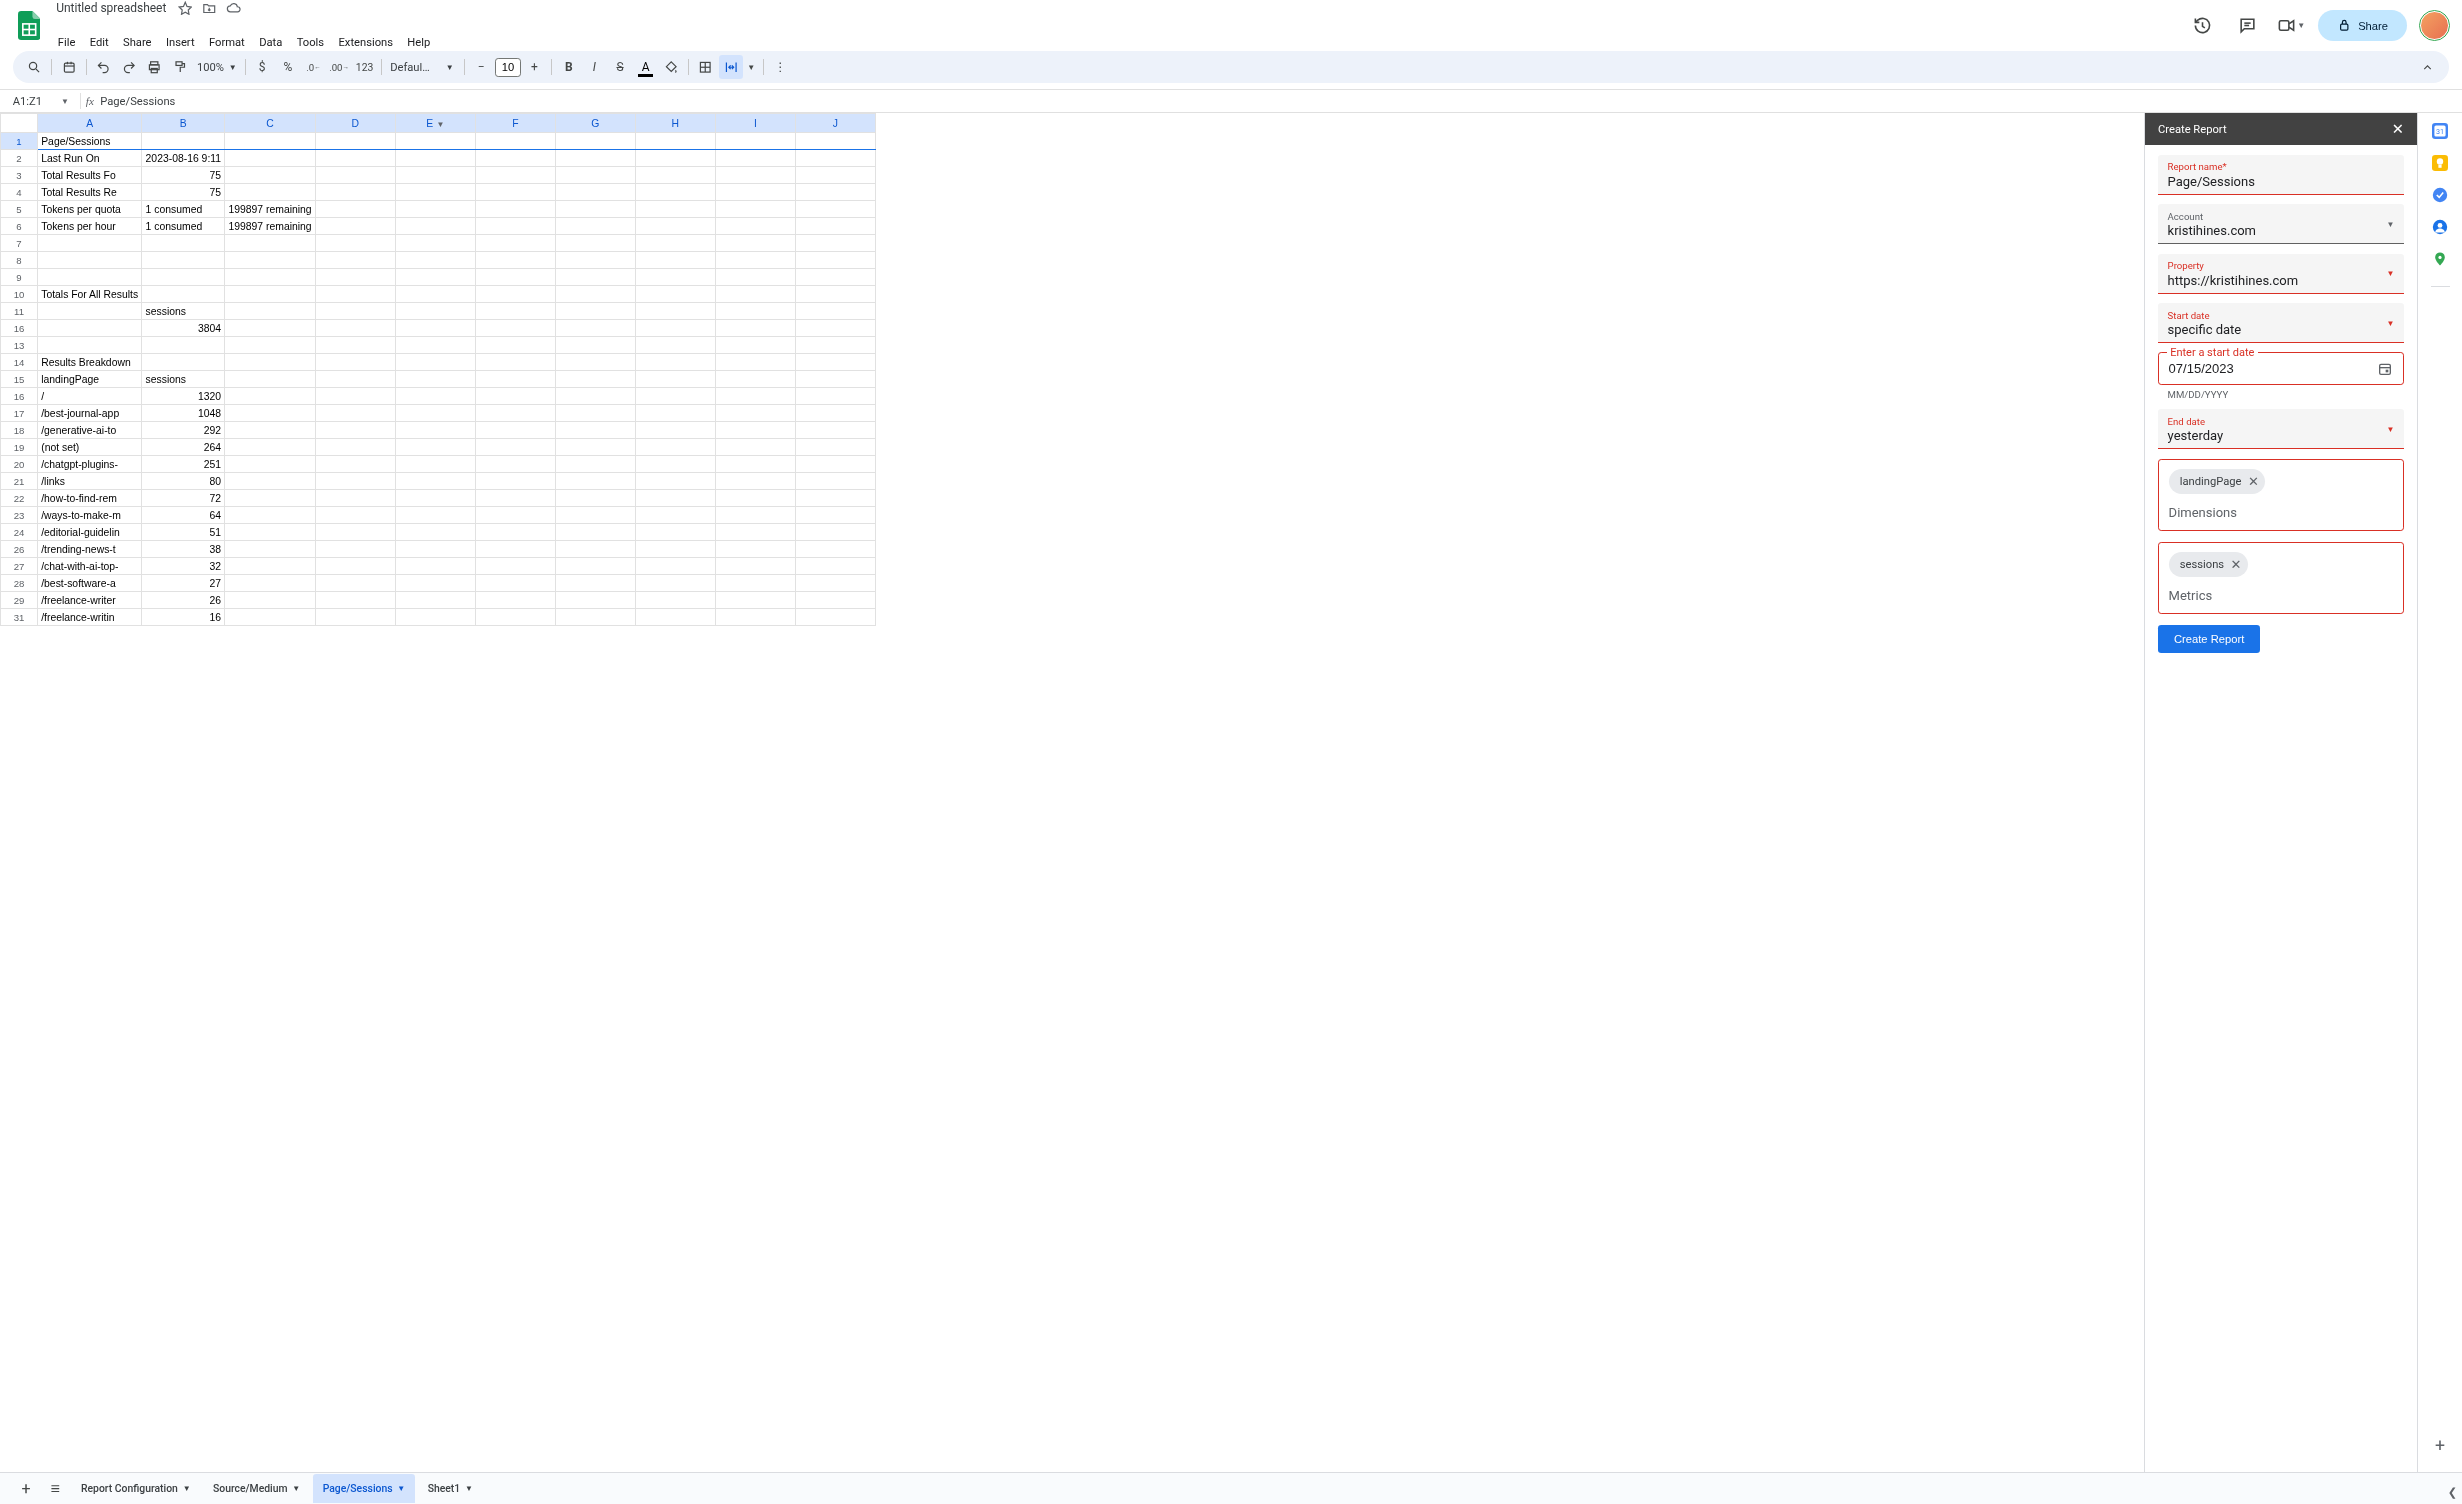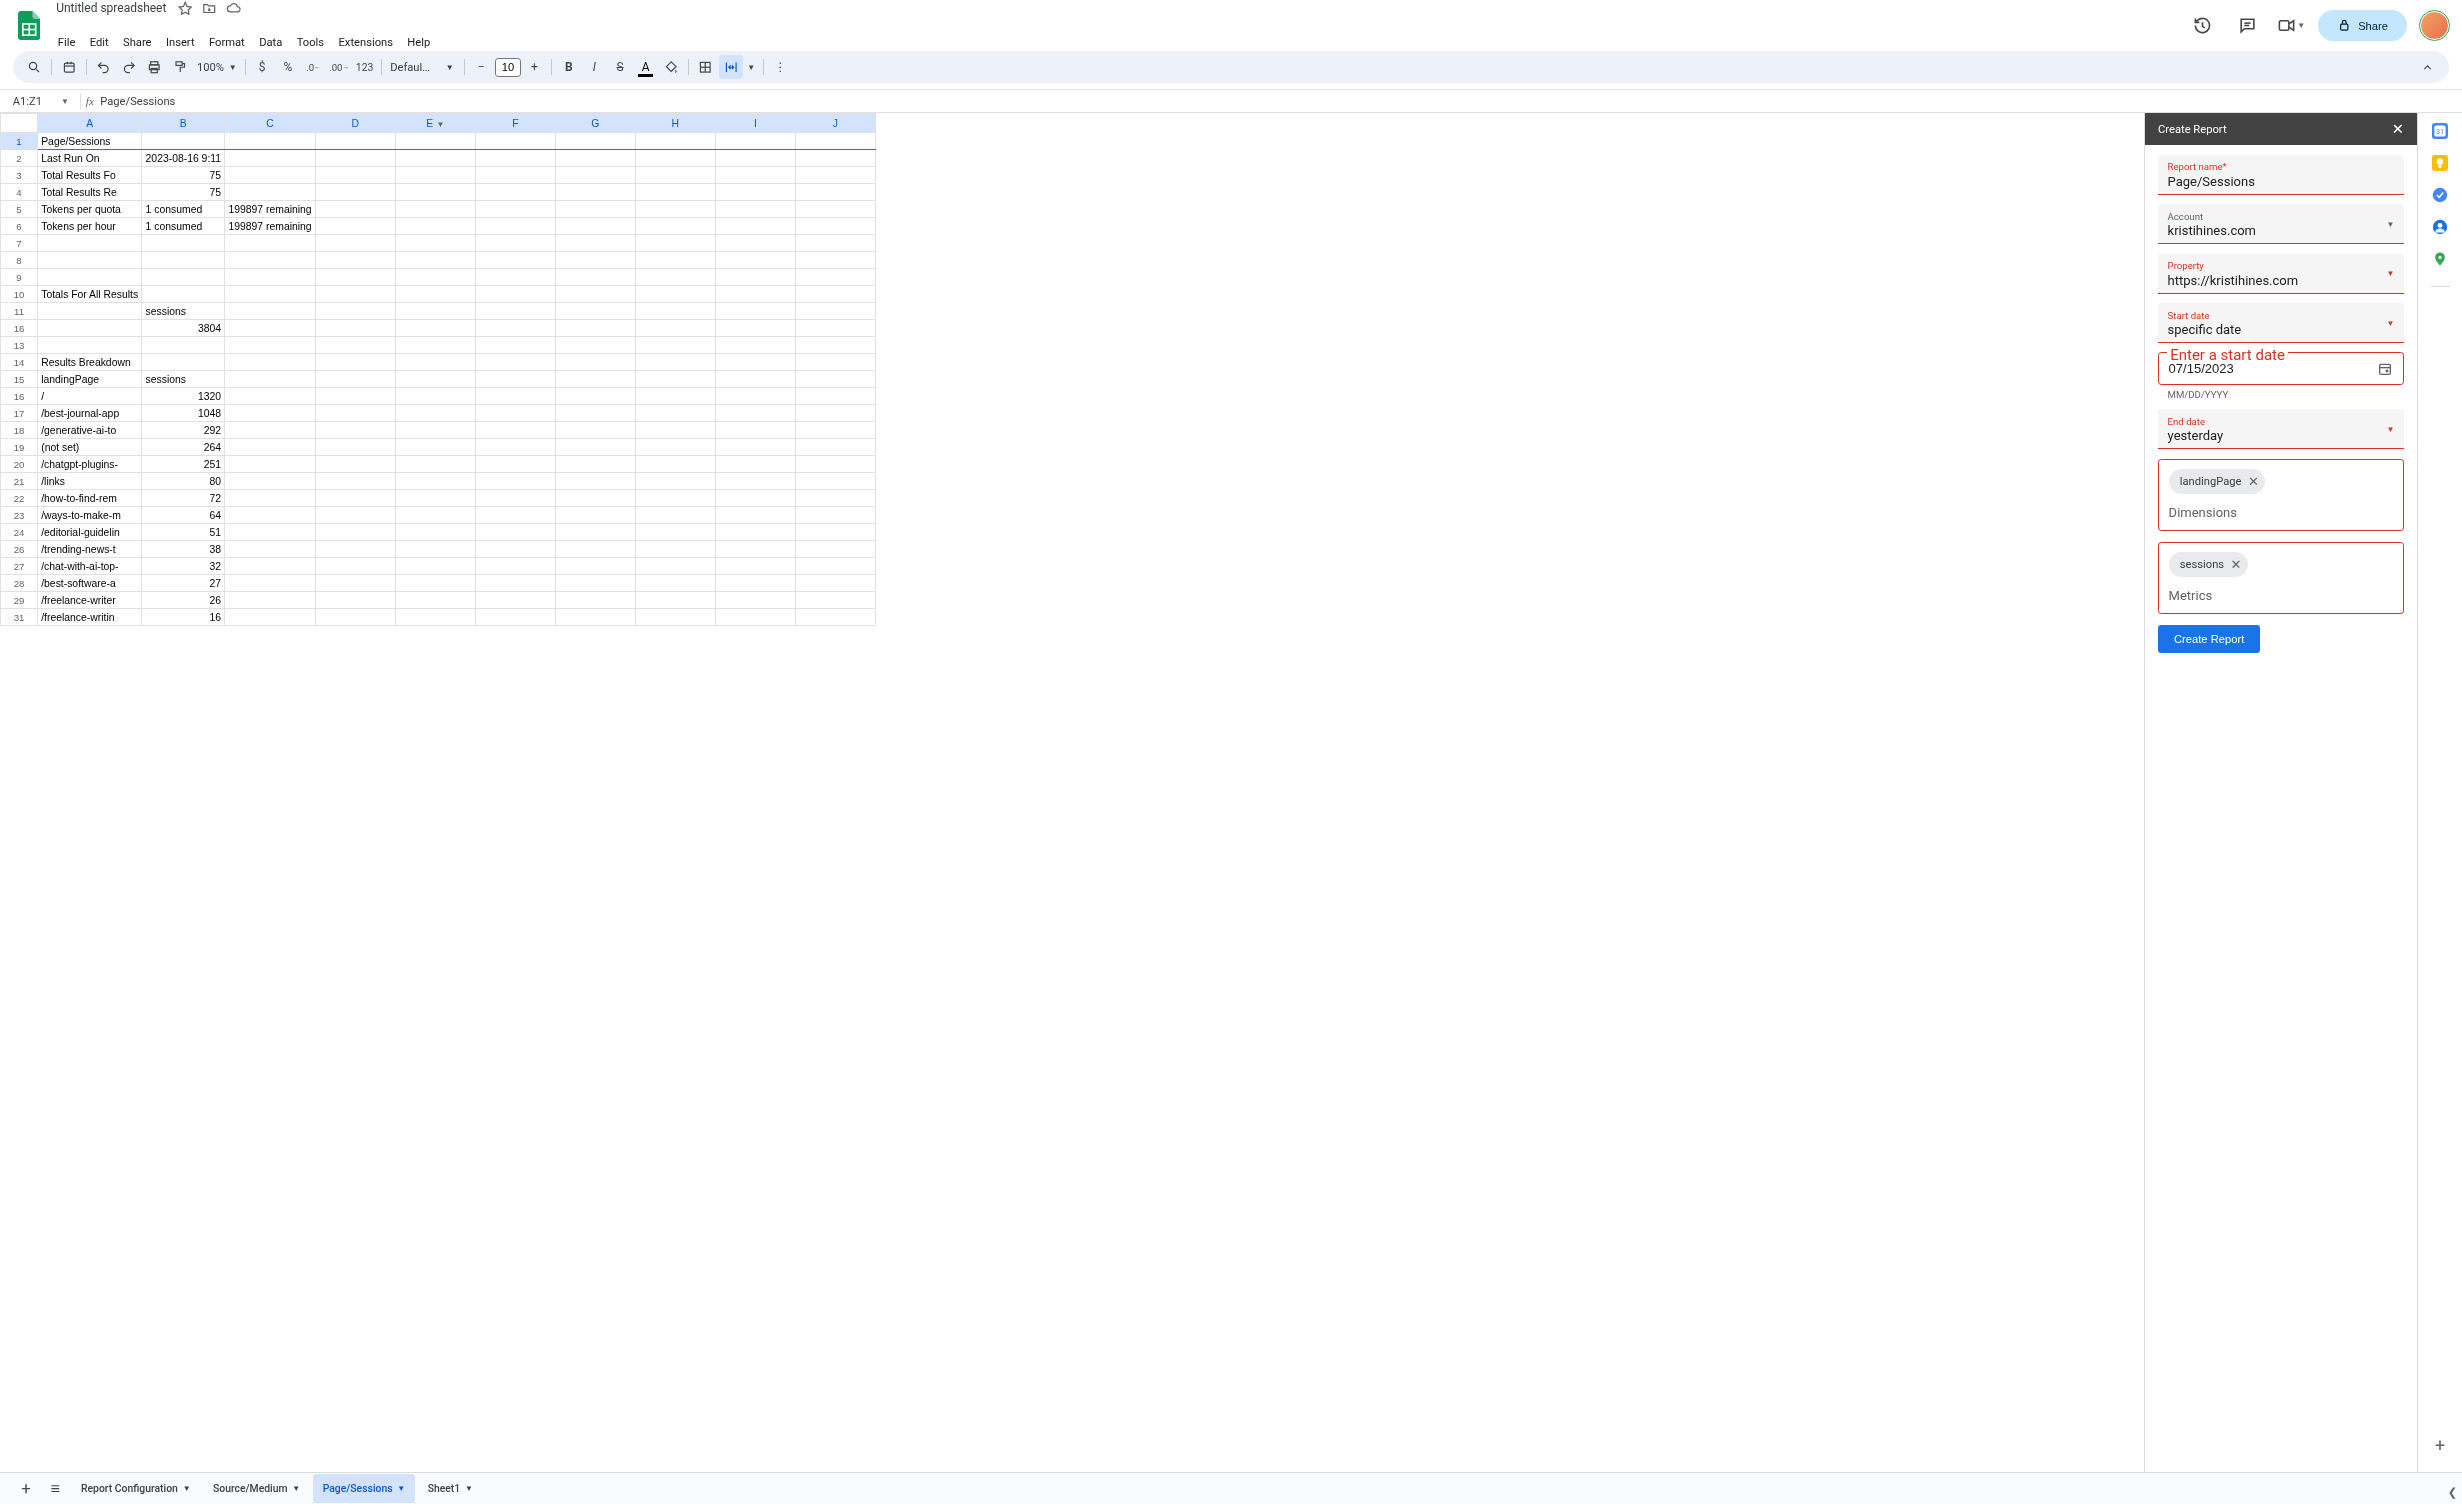--- a/index.html
+++ b/index.html
@@ -66,21 +66,21 @@
 .field-box { background: #f5f5f5; border-bottom: 0.8px solid #9e9e9e; border-radius: 3.2px 3.2px 0 0; padding: 6.4px 9.6px 4.8px 9.6px; position: relative; }
 .field-box.active { border-bottom: 1.6px solid #d93025; }
 .field-box.active-grey { border-bottom: 1.6px solid #616161; }
 .field-label { font-size: 9.6px; color: #d93025; display: block; }
 .field-label.grey { color: #5f6368; }
 .field-value { font-size: 13px; color: #202124; margin-top: 1.6px; }
 .field-arrow { position: absolute; right: 9.6px; top: 50%; transform: translateY(-50%); color: #5f6368; font-size: 8px; }
 .field-arrow.red { color: #d93025; }
 
 .date-input-wrap { border: 1.6px solid #d93025; border-radius: 3.2px; padding: 8px 9.6px; position: relative; margin-bottom: 3.2px; }
-.date-input-wrap .legend { position: absolute; top: -7.2px; left: 8px; background: #fff; padding: 0 3.2px; font-size: 15px; color: #d93025; }
+.date-input-wrap .legend { position: absolute; top: -7.2px; left: 8px; background: #fff; padding: 0 3.2px; font-size: 11px; color: #d93025; }
 .date-input-wrap input { border: none; outline: none; font-size: 13px; width: 70%; color: #202124; background: transparent; }
 .date-input-wrap .cal-icon { position: absolute; right: 9.6px; top: 50%; transform: translateY(-50%); color: #5f6368; }
 .date-hint { font-size: 9.6px; color: #5f6368; margin: 1.6px 0 9.6px 9.6px; }
 
 .tags-box { border: 1.6px solid #d93025; border-radius: 3.2px; padding: 9.6px; margin-bottom: 11.2px; }
 .chip { display: inline-flex; align-items: center; background: #e8eaed; border-radius: 13px; padding: 4.8px 6.4px 4.8px 11.2px; font-size: 11.2px; color: #3c4043; gap: 6.4px; margin-bottom: 8px; }
 .chip .x { cursor: pointer; font-size: 13px; color: #5f6368; }
 .tags-label { font-size: 13px; color: #5f6368; margin-top: 3.2px; }
 
 .create-btn { background: #1a73e8; color: #fff; border: none; border-radius: 3.2px; padding: 8px 16px; font-size: 11.2px; font-weight: 500; cursor: pointer; }

